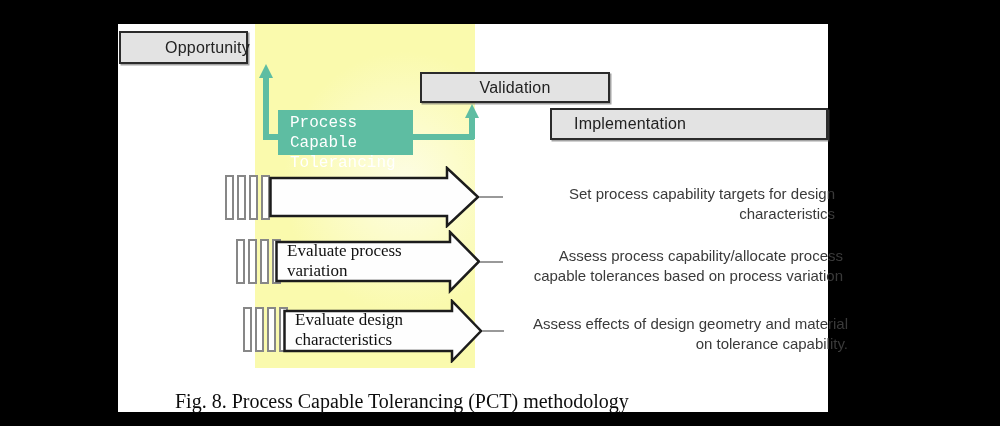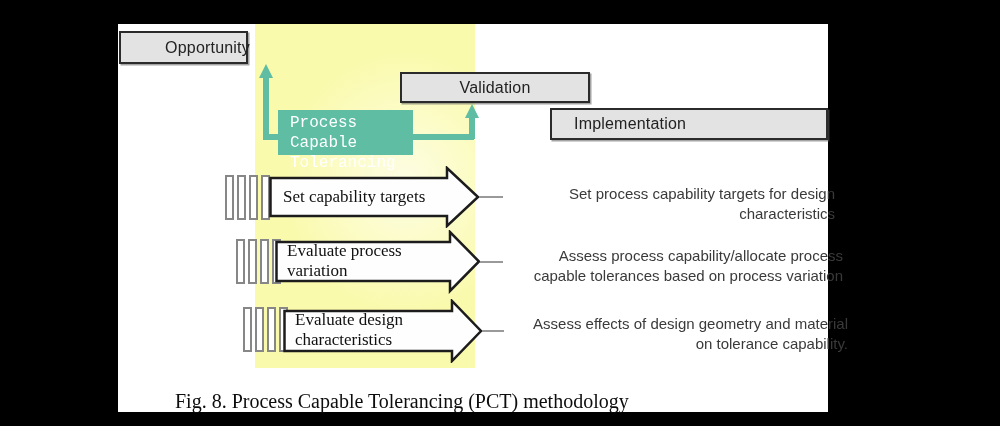--- a/index.html
+++ b/index.html
@@ -31,21 +31,21 @@
 </head>
 <body>
 
 <div class="canvas">
   <div class="page"></div>
   <div class="band"></div>
 
   <div class="stage-box" style="left:119px;top:31px;width:129px;height:33px;padding-left:48px;">
     <span>Opportunity</span>
   </div>
-  <div class="stage-box" style="left:400px;top:72px;width:190px;height:31px;">
+  <div class="stage-box" style="left:420px;top:72px;width:190px;height:31px;">
     <span>Validation</span>
   </div>
   <div class="stage-box" style="left:550px;top:108px;width:278px;height:32px;justify-content:flex-start;padding-left:22px;">
     <span>Implementation</span>
   </div>
 
   <div class="teal-head" style="left:259px;top:64px;"></div>
   <div class="teal-shaft" style="left:263px;top:77px;width:6px;height:62px;"></div>
   <div class="teal-shaft" style="left:263px;top:133.5px;width:211px;height:6px;"></div>
   <div class="teal-shaft" style="left:469px;top:118px;width:6px;height:21px;"></div>
@@ -58,21 +58,20 @@
 
   <div class="bars" style="left:225px;top:175px;">
     <div class="bar"></div>
       <div class="bar"></div>
       <div class="bar"></div>
       <div class="bar"></div>
   </div>
   <svg class="proc-arrow" style="left:269px;top:166px;" width="212" height="62">
     <polygon points="1.5,12 178,12 178,2 209,31 178,60 178,50 1.5,50" fill="#fefefe" stroke="#1c1c1c" stroke-width="2.5" stroke-linejoin="miter"></polygon>
   </svg>
-  <div class="proc-label" style="left:283px;top:187px;">Set capability targets</div>
   <div class="tick-line" style="left:479px;top:196px;width:24px;"></div>
   <div class="desc" style="left:505px;top:184px;width:330px;">Set process capability targets for design
 characteristics</div>
 
   <div class="bars" style="left:236px;top:239px;">
     <div class="bar"></div>
       <div class="bar"></div>
       <div class="bar"></div>
       <div class="bar"></div>
   </div>

